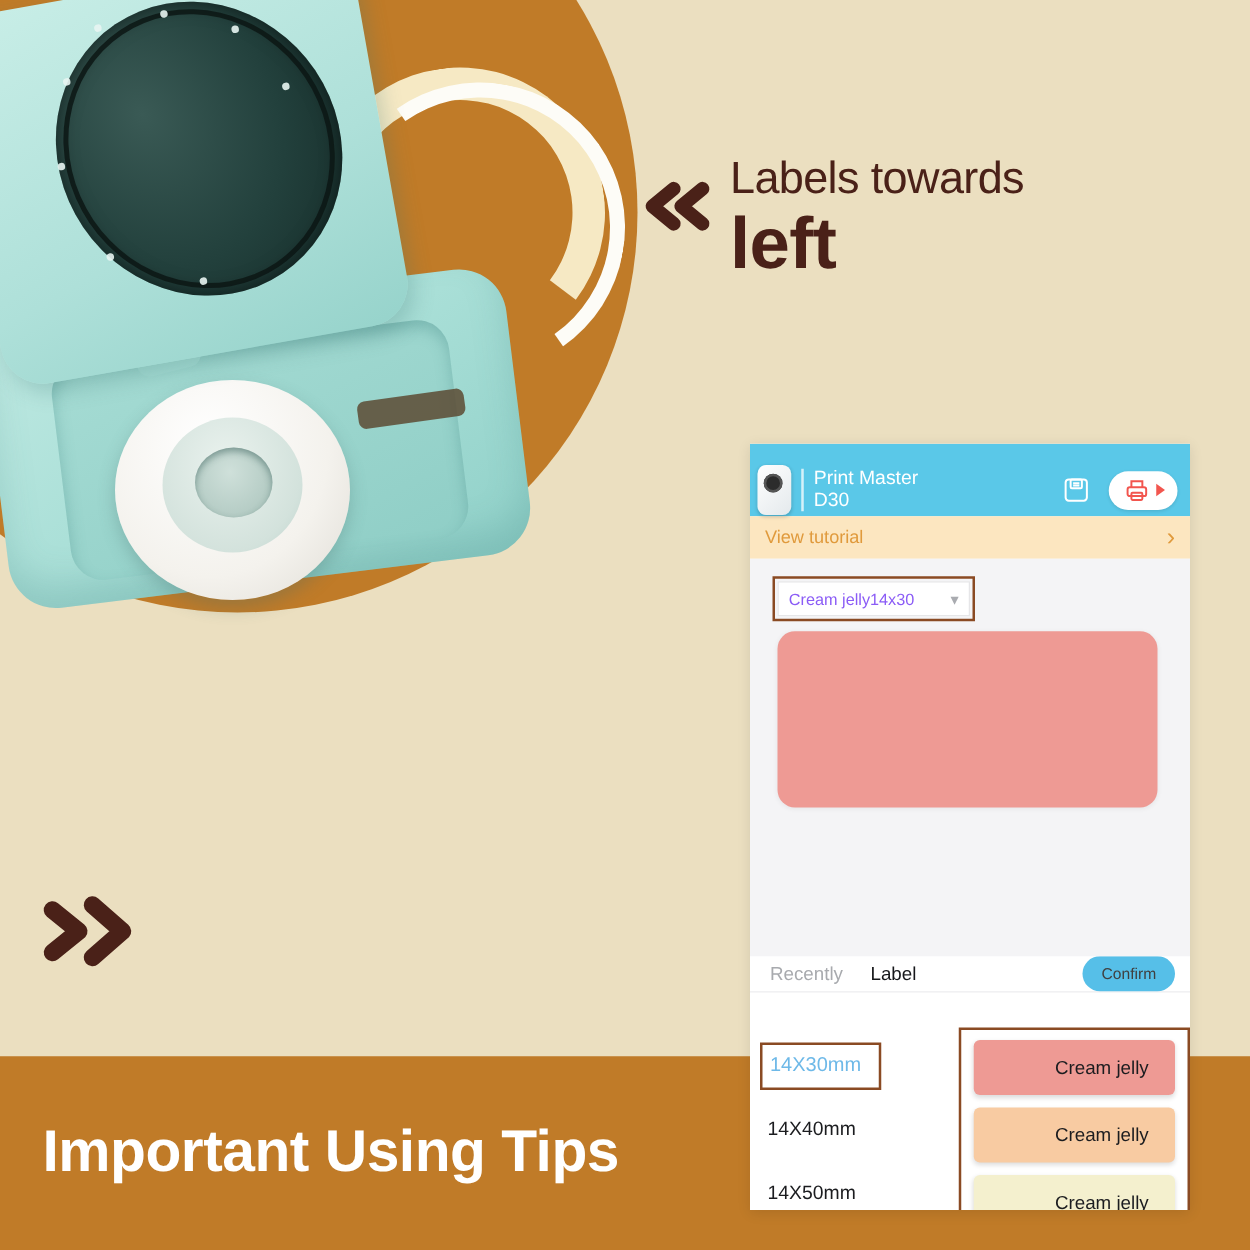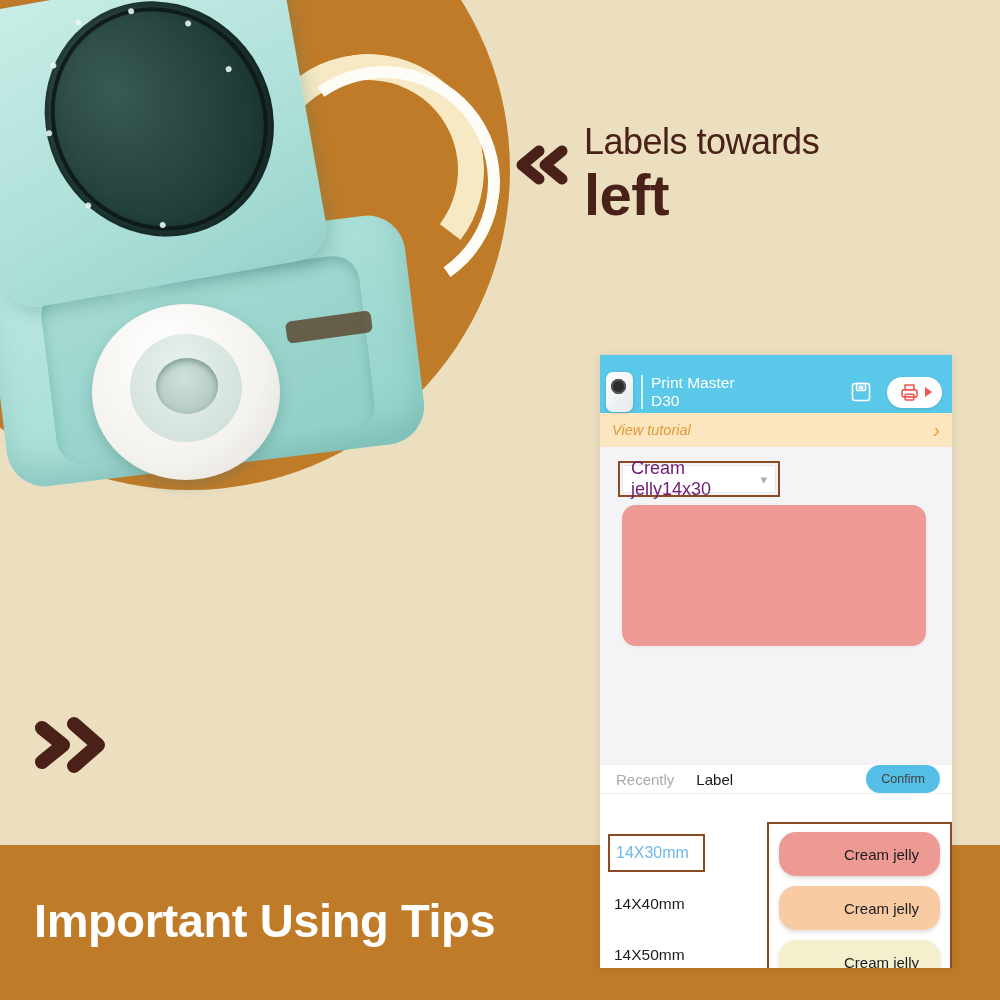--- a/index.html
+++ b/index.html
@@ -297,21 +297,20 @@
     border-top: 5px solid transparent;
     border-bottom: 5px solid transparent;
   }
 
   .tutorial-bar {
     height: 34px;
     background: #FCE6C0;
     display: flex;
     align-items: center;
     padding: 0 12px;
-    font-style: italic;
   }
   .tutorial-text {
     color: #E09A3C;
     font-size: 14.5px;
   }
   .tutorial-chev {
     margin-left: auto;
     color: #E09A3C;
     font-size: 20px;
     line-height: 1;
@@ -332,22 +331,22 @@
   }
   .select-box {
     background: #FFFFFF;
     height: 28px;
     display: flex;
     align-items: center;
     padding: 0 8px;
     border: 1px solid #E6E6E8;
   }
   .select-value {
-    color: #701a75;
-    font-size: 18px;
+    color: #8b5cf6;
+    font-size: 13px;
     flex: 1 1 auto;
   }
   .select-caret {
     color: #A9ABB0;
     font-size: 13px;
     line-height: 1;
   }
   .canvas-label {
     position: absolute;
     left: 22px; top: 58px;
@@ -420,21 +419,21 @@
     border-left: 1px solid #EFEFF1;
     border: 2px solid #8A4A23;
     padding: 8px 10px;
     display: flex;
     flex-direction: column;
     gap: 10px;
     background: #FFFFFF;
   }
   .swatch {
     height: 44px;
-    border-radius: 17px;
+    border-radius: 5px;
     display: flex;
     align-items: center;
     justify-content: center;
     font-size: 15px;
     color: #1B1C1F;
     box-shadow: 0 2px 4px rgba(0,0,0,.14);
     padding-left: 44px;
   }
 </style>
 </head>

